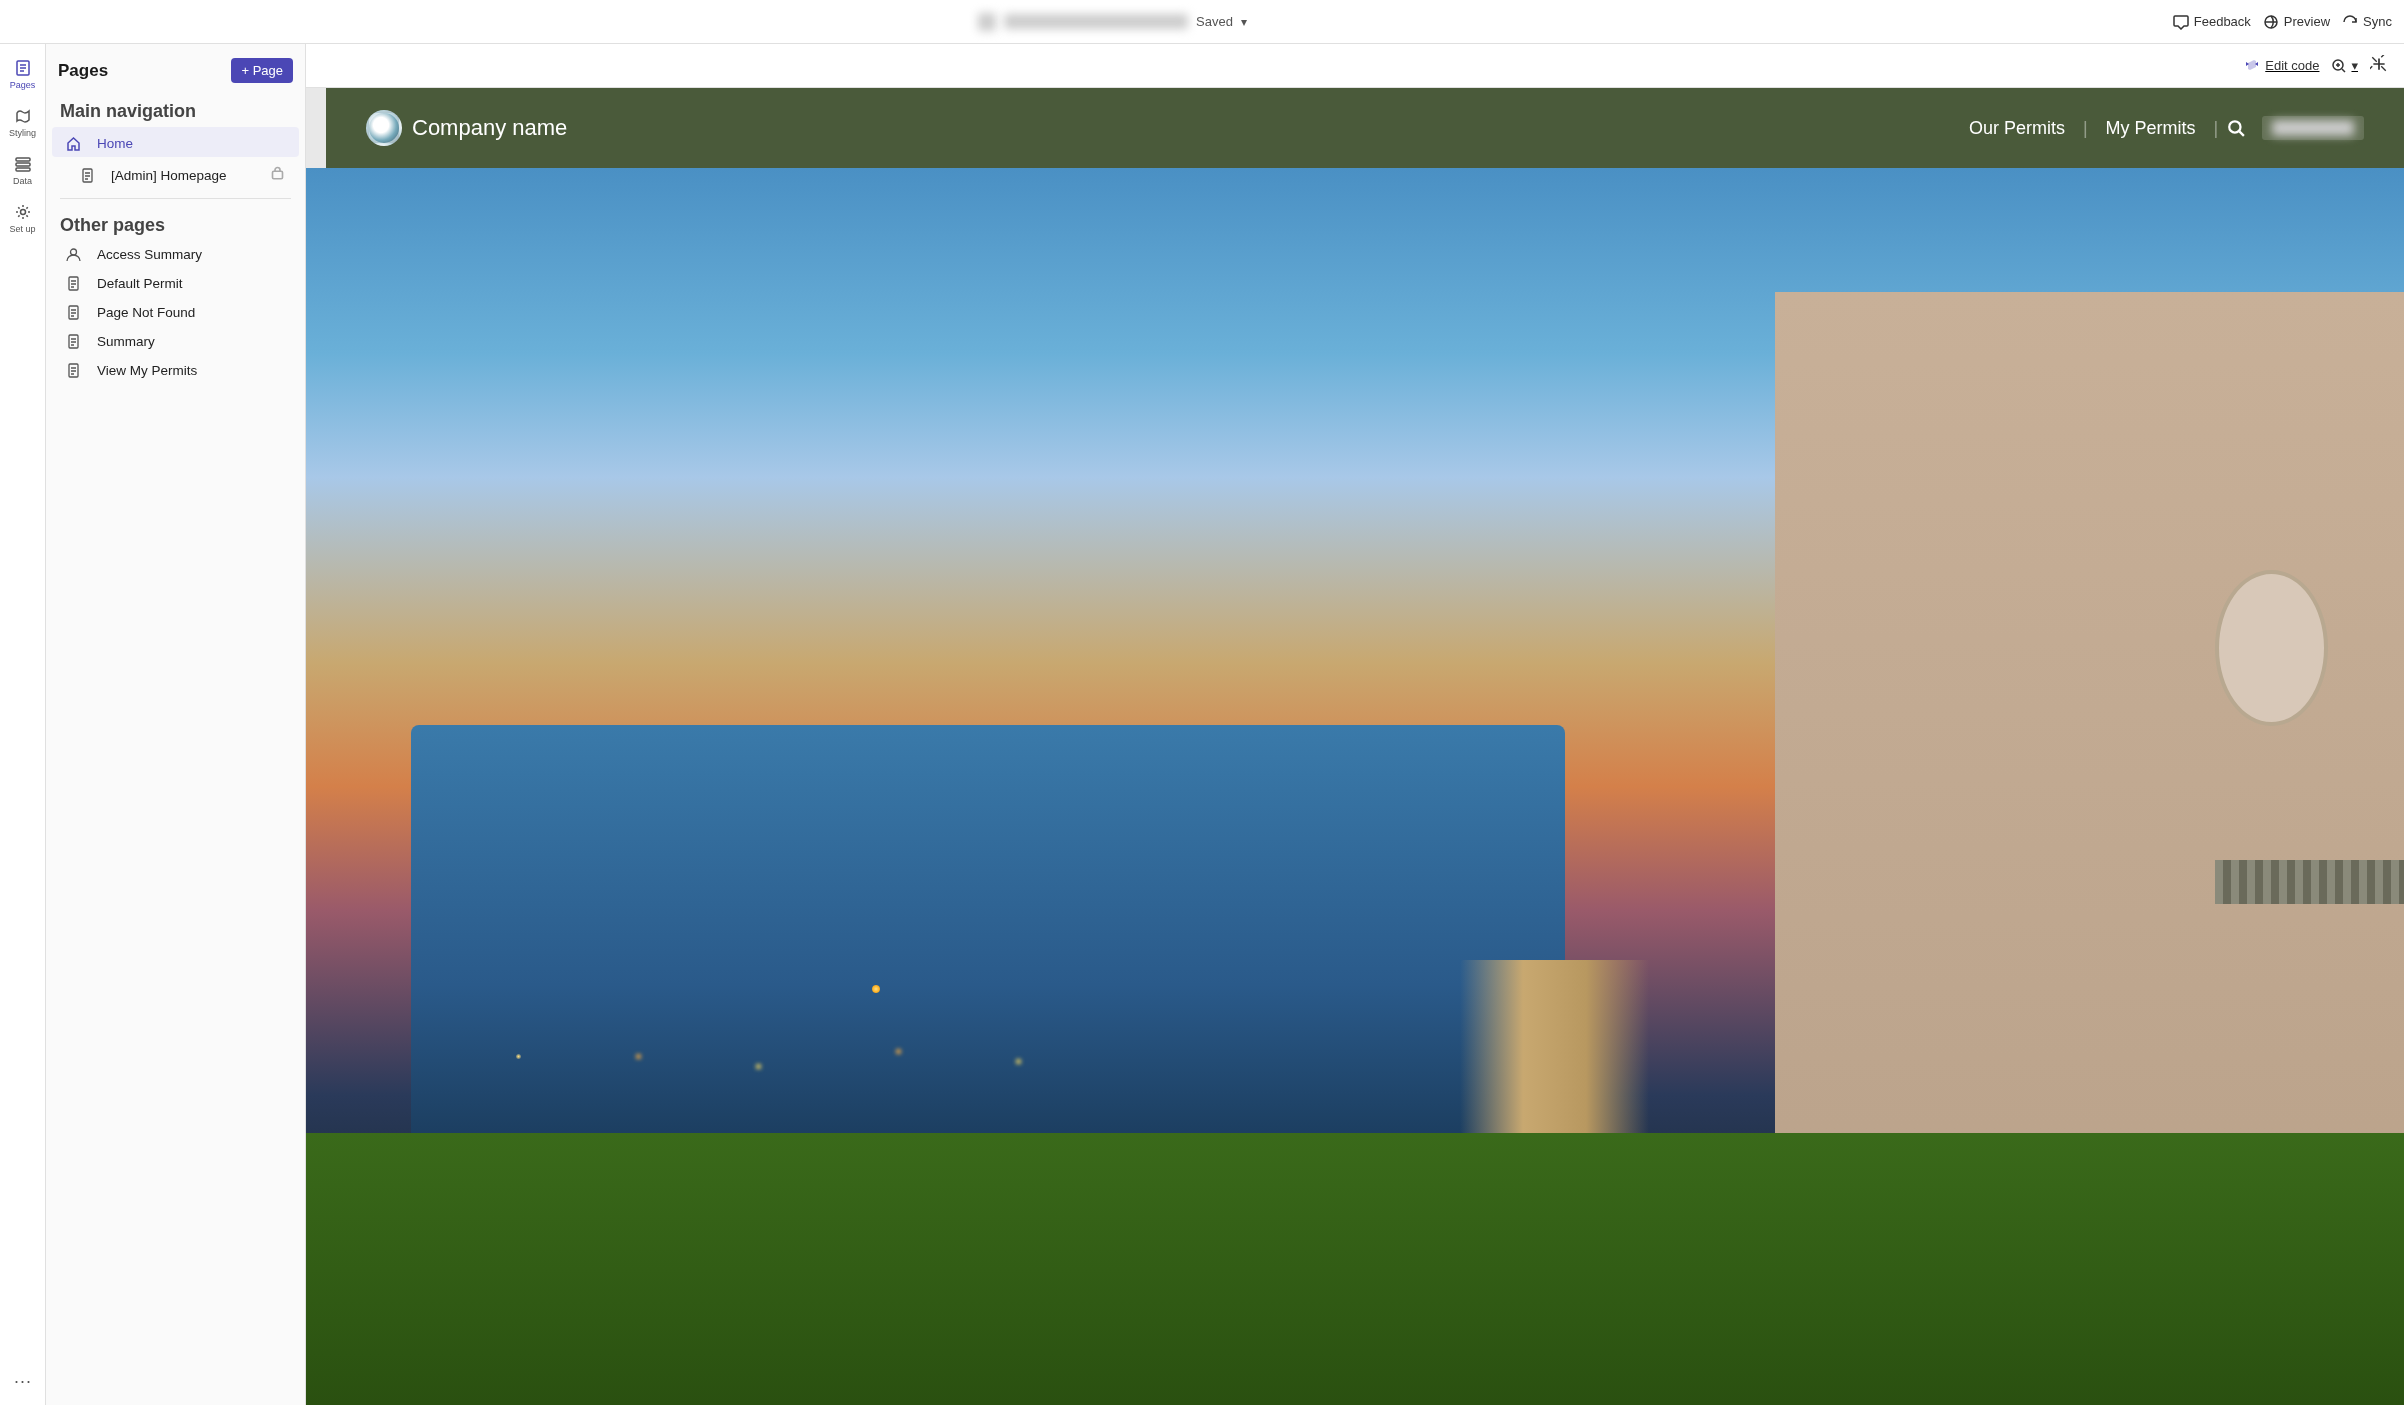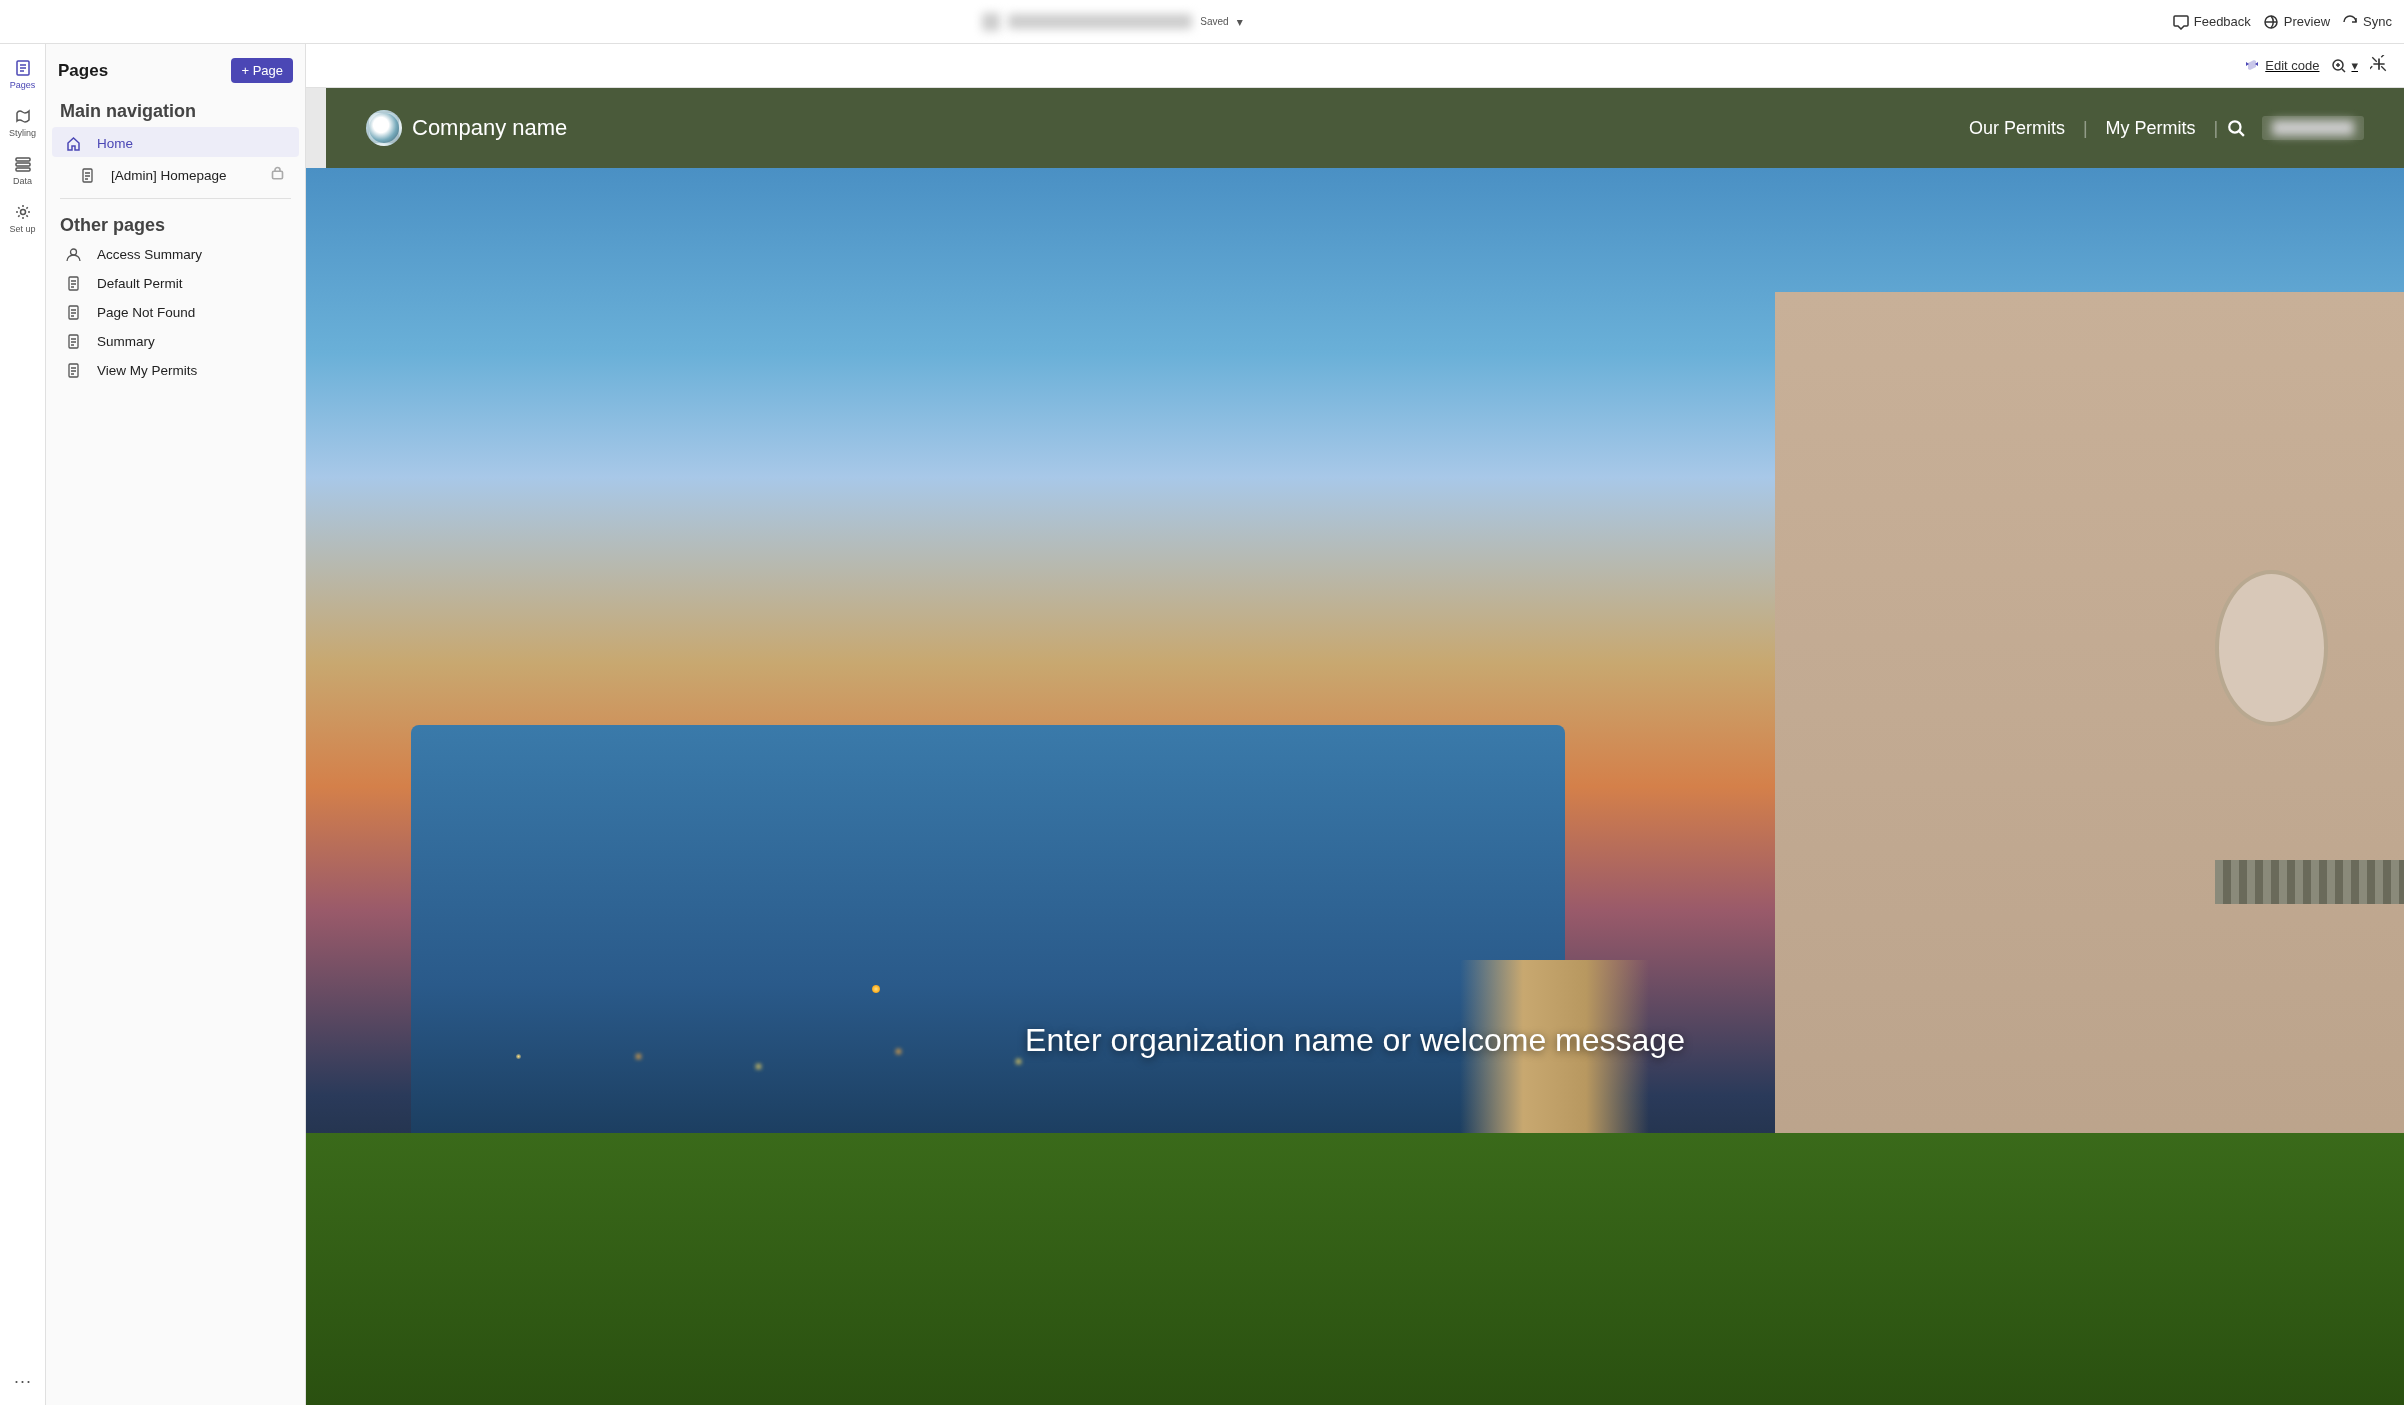--- a/index.html
+++ b/index.html
@@ -369,21 +369,21 @@
     }
   </style>
 </head>
 <body>
 
 <div class="top-bar">
   <div class="top-bar-left"></div>
   <div class="top-bar-center">
     <span class="doc-icon blurred-text">▪</span>
     <span class="blurred-text" style="font-size:13px;">████████████████████</span>
-    <span style="color:#555;font-size:10px;text-align:right;">Saved</span>
+    <span style="color:#555;font-size:13px;text-align:right;">Saved</span>
     <button class="chevron-btn">▾</button>
   </div>
   <div class="top-bar-right">
     <button class="tb-btn">
       <svg viewBox="0 0 16 16" fill="none" stroke="#333" stroke-width="1.5">
         <path d="M14 2H2a1 1 0 00-1 1v8a1 1 0 001 1h3l3 3 3-3h3a1 1 0 001-1V3a1 1 0 00-1-1z"></path>
       </svg>
       <span>Feedback</span>
     </button>
     <button class="tb-btn">
@@ -574,20 +574,19 @@
         <div class="pool">
           <div class="pool-light"></div>
         </div>
 
         <div class="grass"></div>
 
         <div class="loungers"></div>
 
         <div class="lights"></div>
 
-        <div class="hero-text">Enter organization name or welcome message</div>
       </div>
 
     </div>
 
   </div>
 
 </div>
 
 </body></html>

